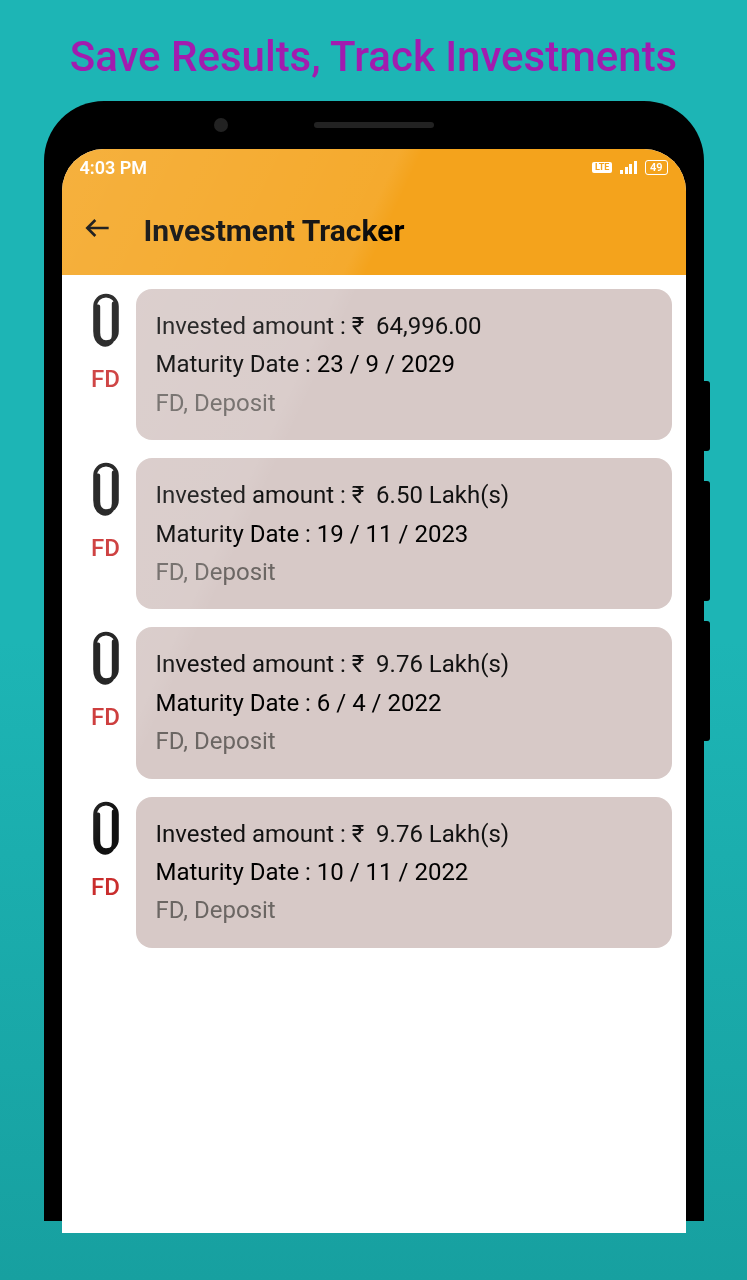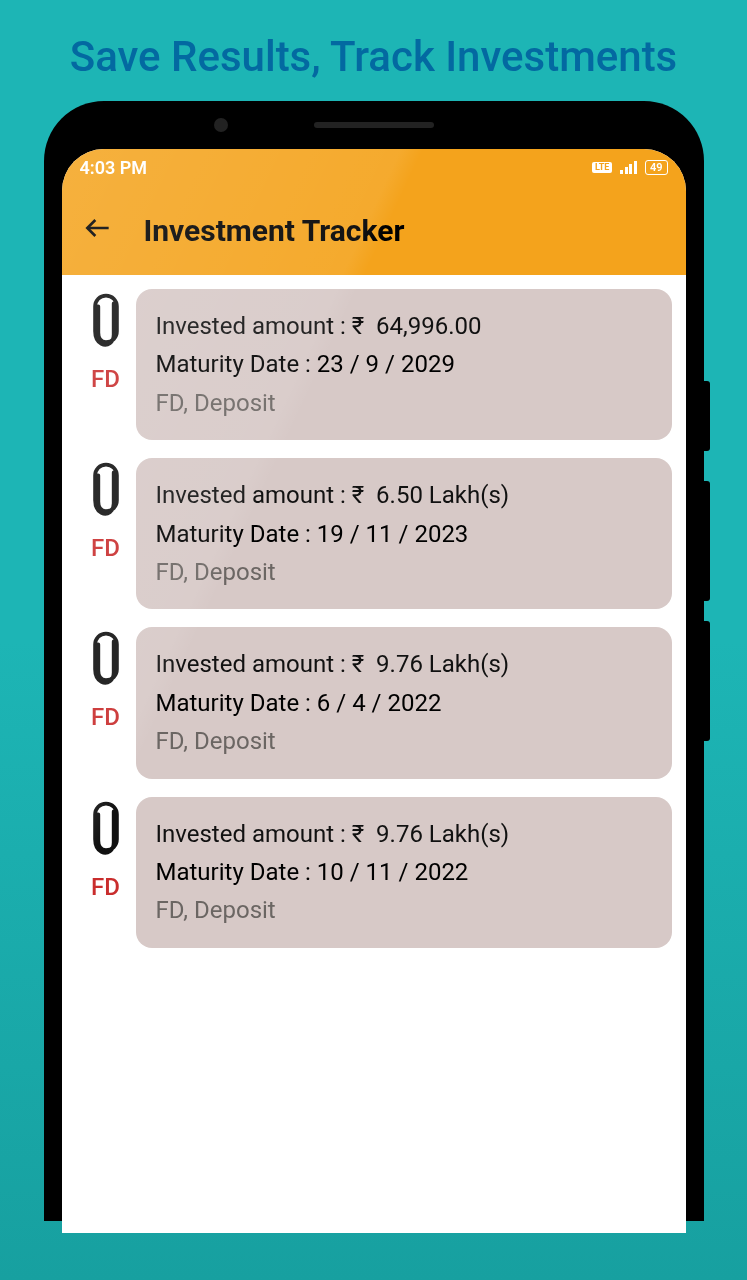--- a/index.html
+++ b/index.html
@@ -8,21 +8,21 @@
     height: 1280px;
     background: linear-gradient(to bottom, #1db5b5, #1db5b5 50%, #17a0a0);
     font-family: -apple-system, BlinkMacSystemFont, 'Segoe UI', Roboto, sans-serif;
     overflow: hidden;
     position: relative;
   }
   .promo-title {
     text-align: center;
     font-size: 42px;
     font-weight: 500;
-    color: #0369a1;
+    color: #a21caf;
     padding: 32px 0 20px;
   }
   .phone-frame {
     width: 660px;
     margin: 0 auto;
     background: #000;
     border-radius: 60px 60px 0 0;
     padding: 18px;
     position: relative;
     height: 1120px;

